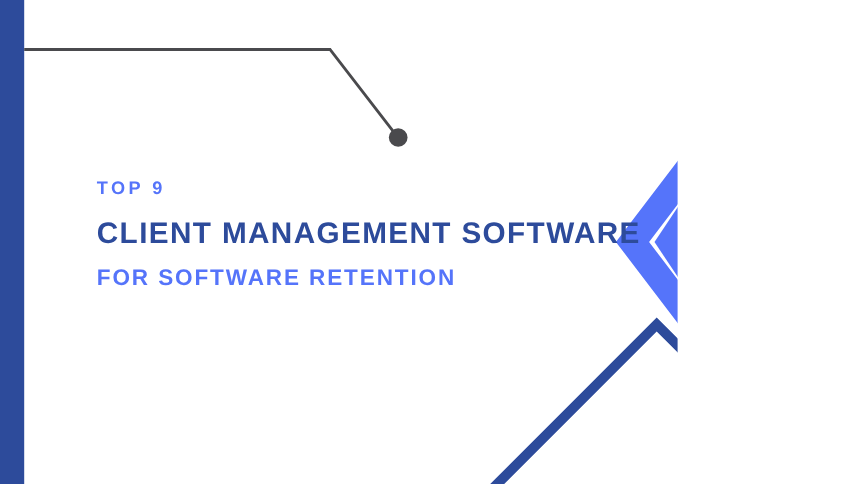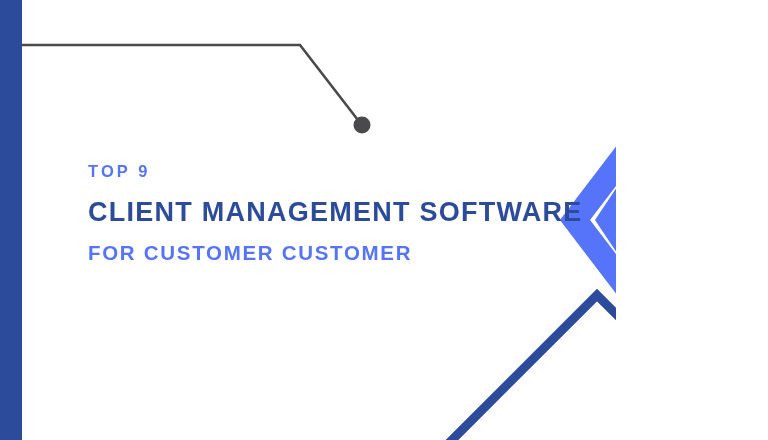--- a/index.html
+++ b/index.html
@@ -87,16 +87,16 @@
     <path d="M 446 446 L 597 295 L 748 446" fill="none" stroke="#2d4b9b" stroke-width="9" stroke-linejoin="miter"></path>
 
     <path d="M 22 45 L 300 45 L 361 124" fill="none" stroke="#4a4a4d" stroke-width="2.6" stroke-linecap="butt" stroke-linejoin="miter"></path>
 
     <circle cx="362" cy="125" r="8.5" fill="#4a4a4d"></circle>
   </svg>
 
   <div id="headline-block">
     <p class="eyebrow">TOP 9</p>
     <p class="headline-main">CLIENT MANAGEMENT SOFTWARE</p>
-    <p class="headline-sub">FOR CUSTOMER CUSTOMER</p>
+    <p class="headline-sub">FOR SOFTWARE RETENTION</p>
   </div>
 
 </div>
 
 </body></html>

